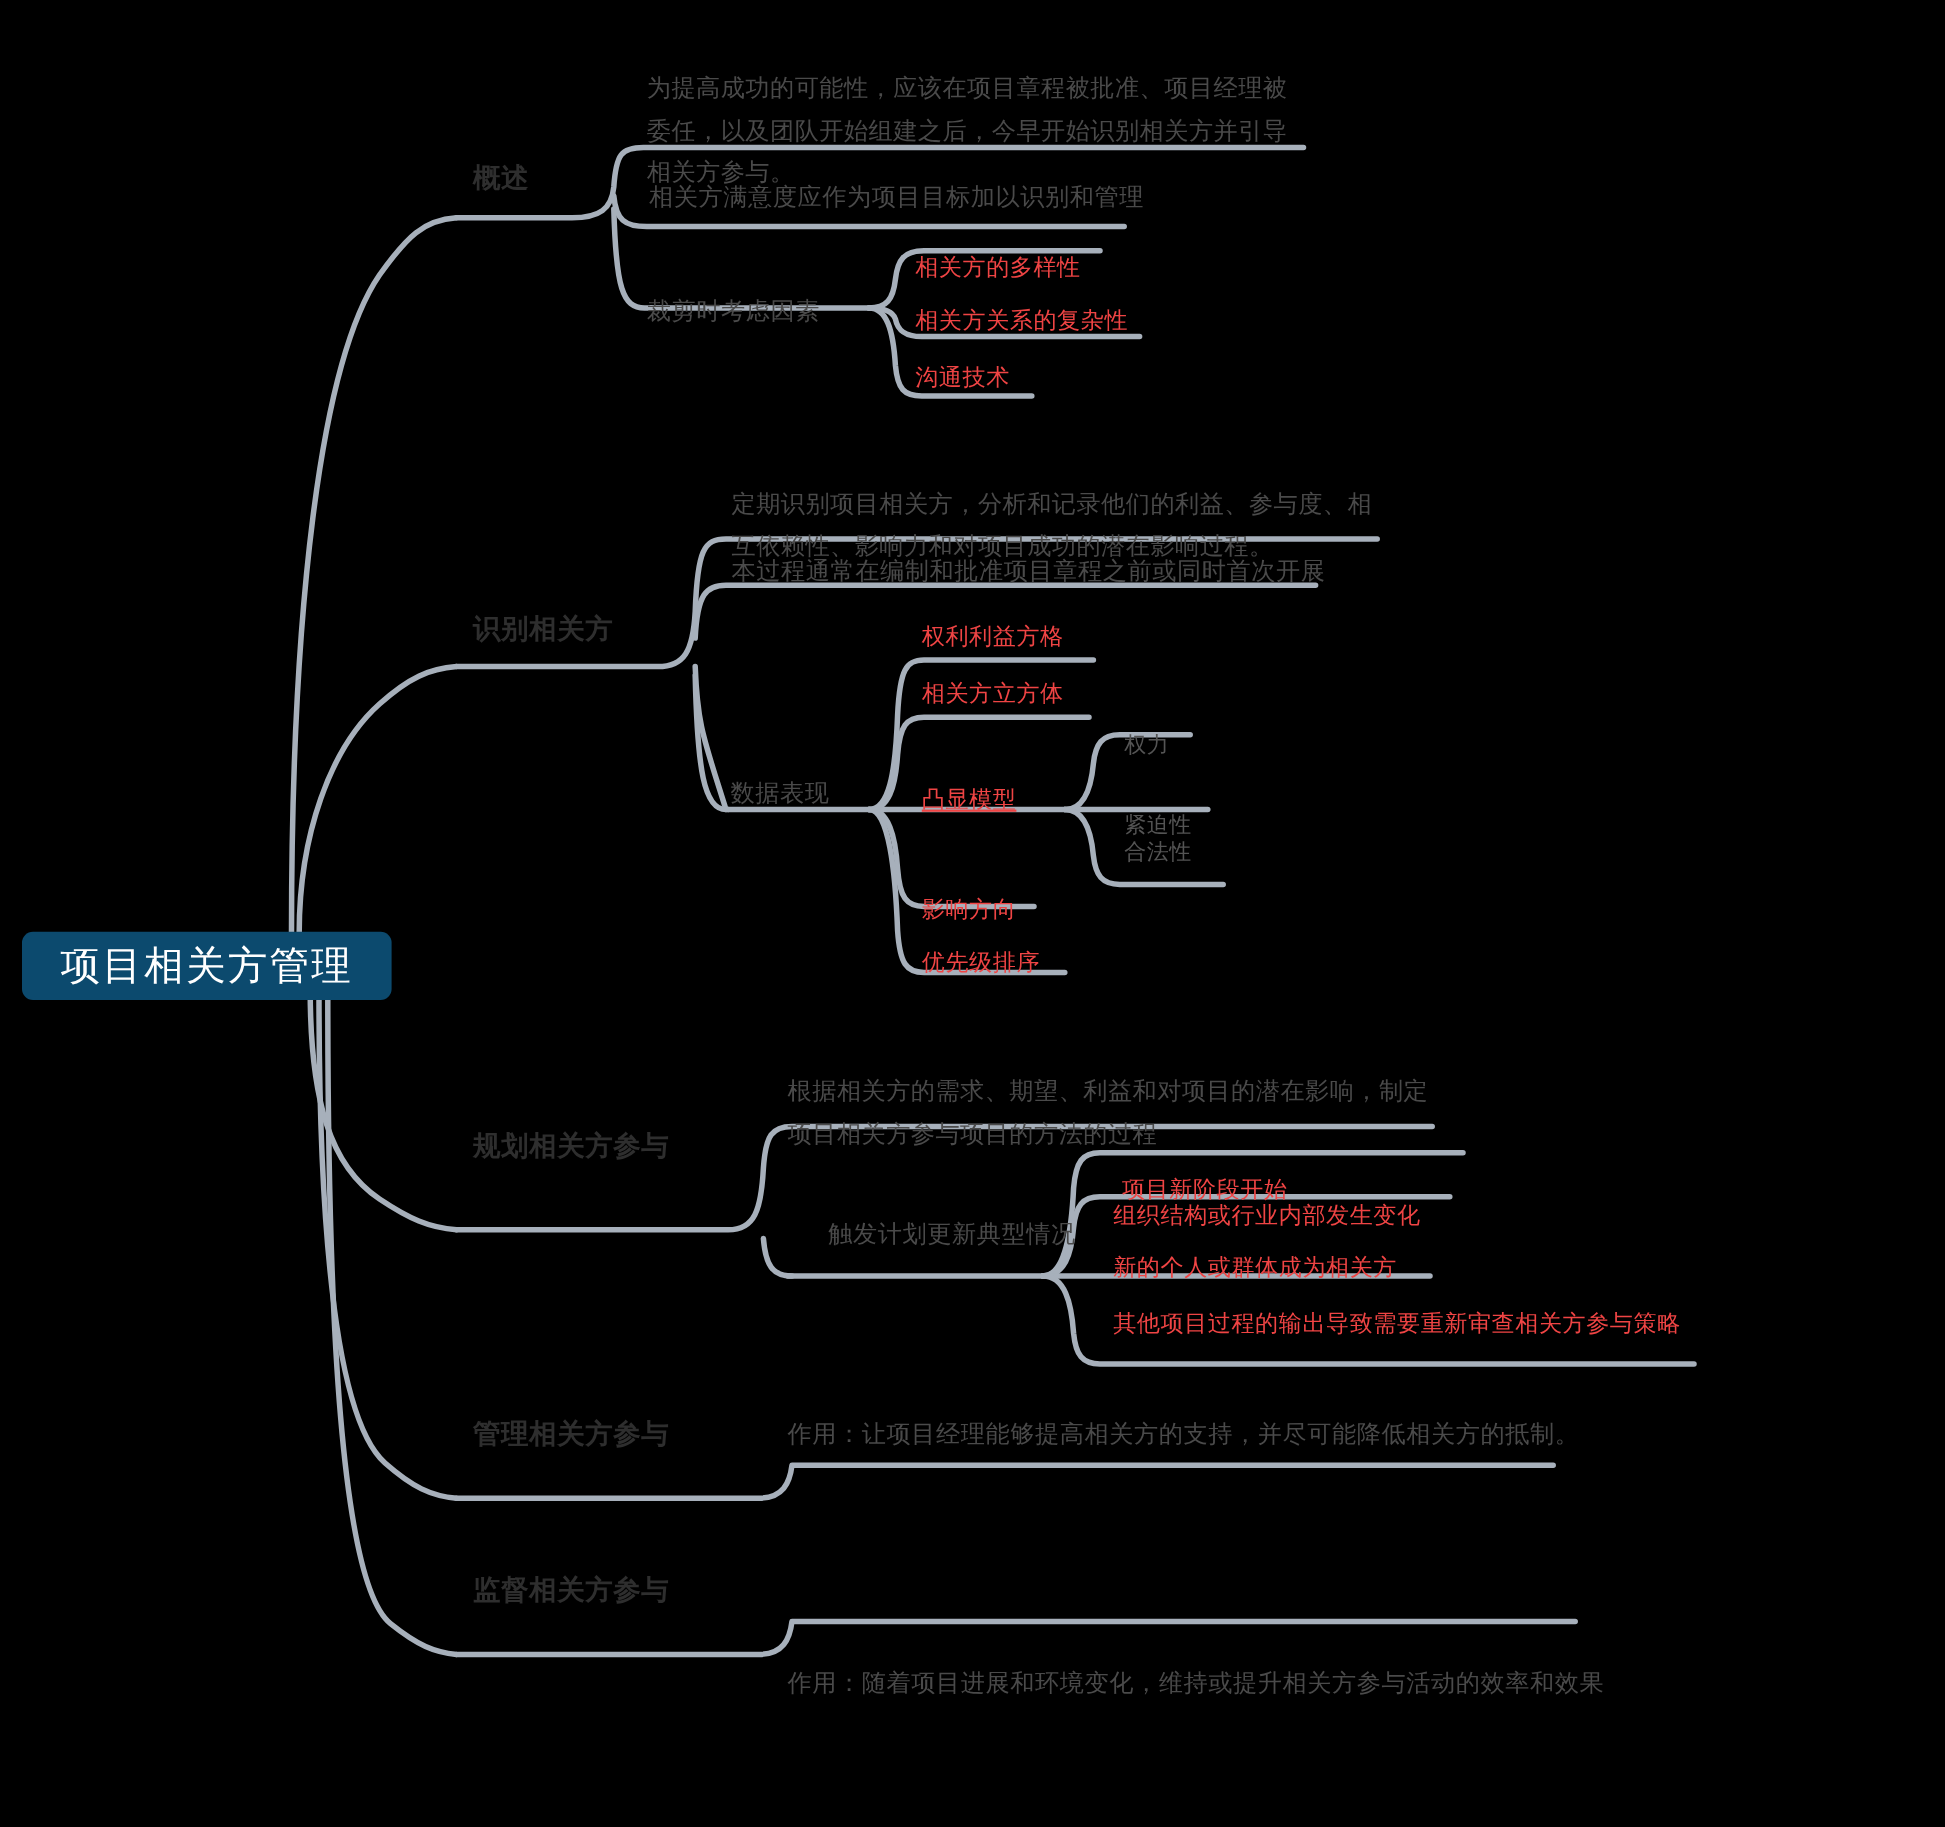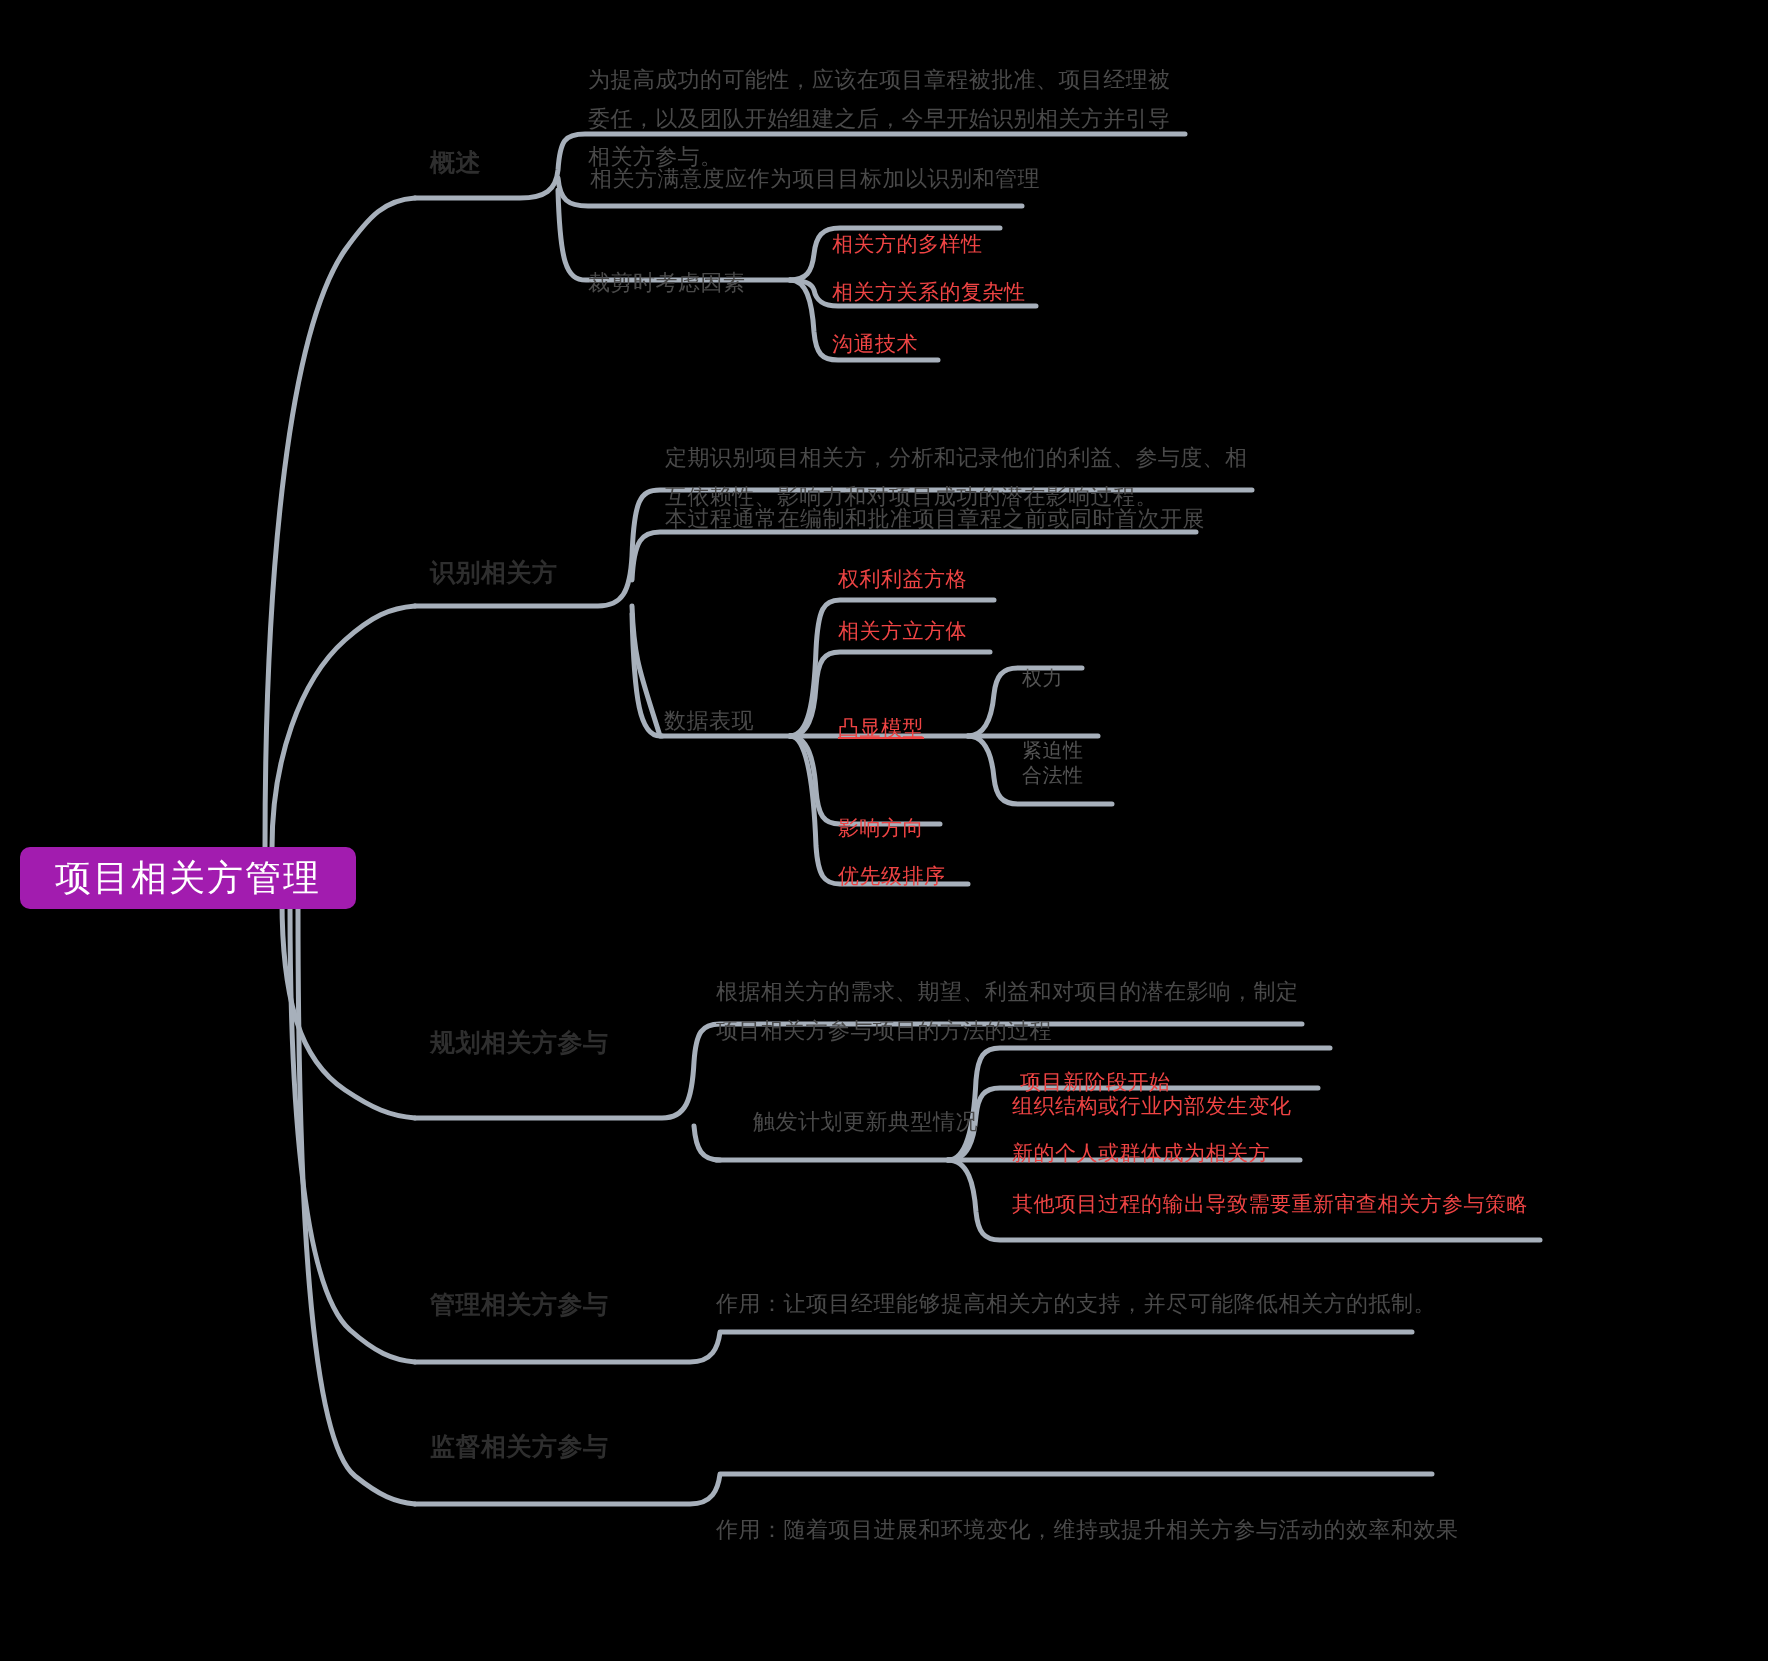--- a/index.html
+++ b/index.html
@@ -26,21 +26,21 @@
     position: absolute;
     white-space: nowrap;
     line-height: 1.45;
     color: #3a3a3a;
   }
   .node.wrap { white-space: normal; margin-top: 35px; }
 
   
   .root-node {
     position: absolute;
-    background: #a21caf;
+    background: #0c4a6e;
     color: #ffffff;
     border-radius: 10px;
     font-size: 36px;
     letter-spacing: 2px;
     display: flex;
     align-items: center;
     justify-content: center;
     box-sizing: border-box;
   }
 

